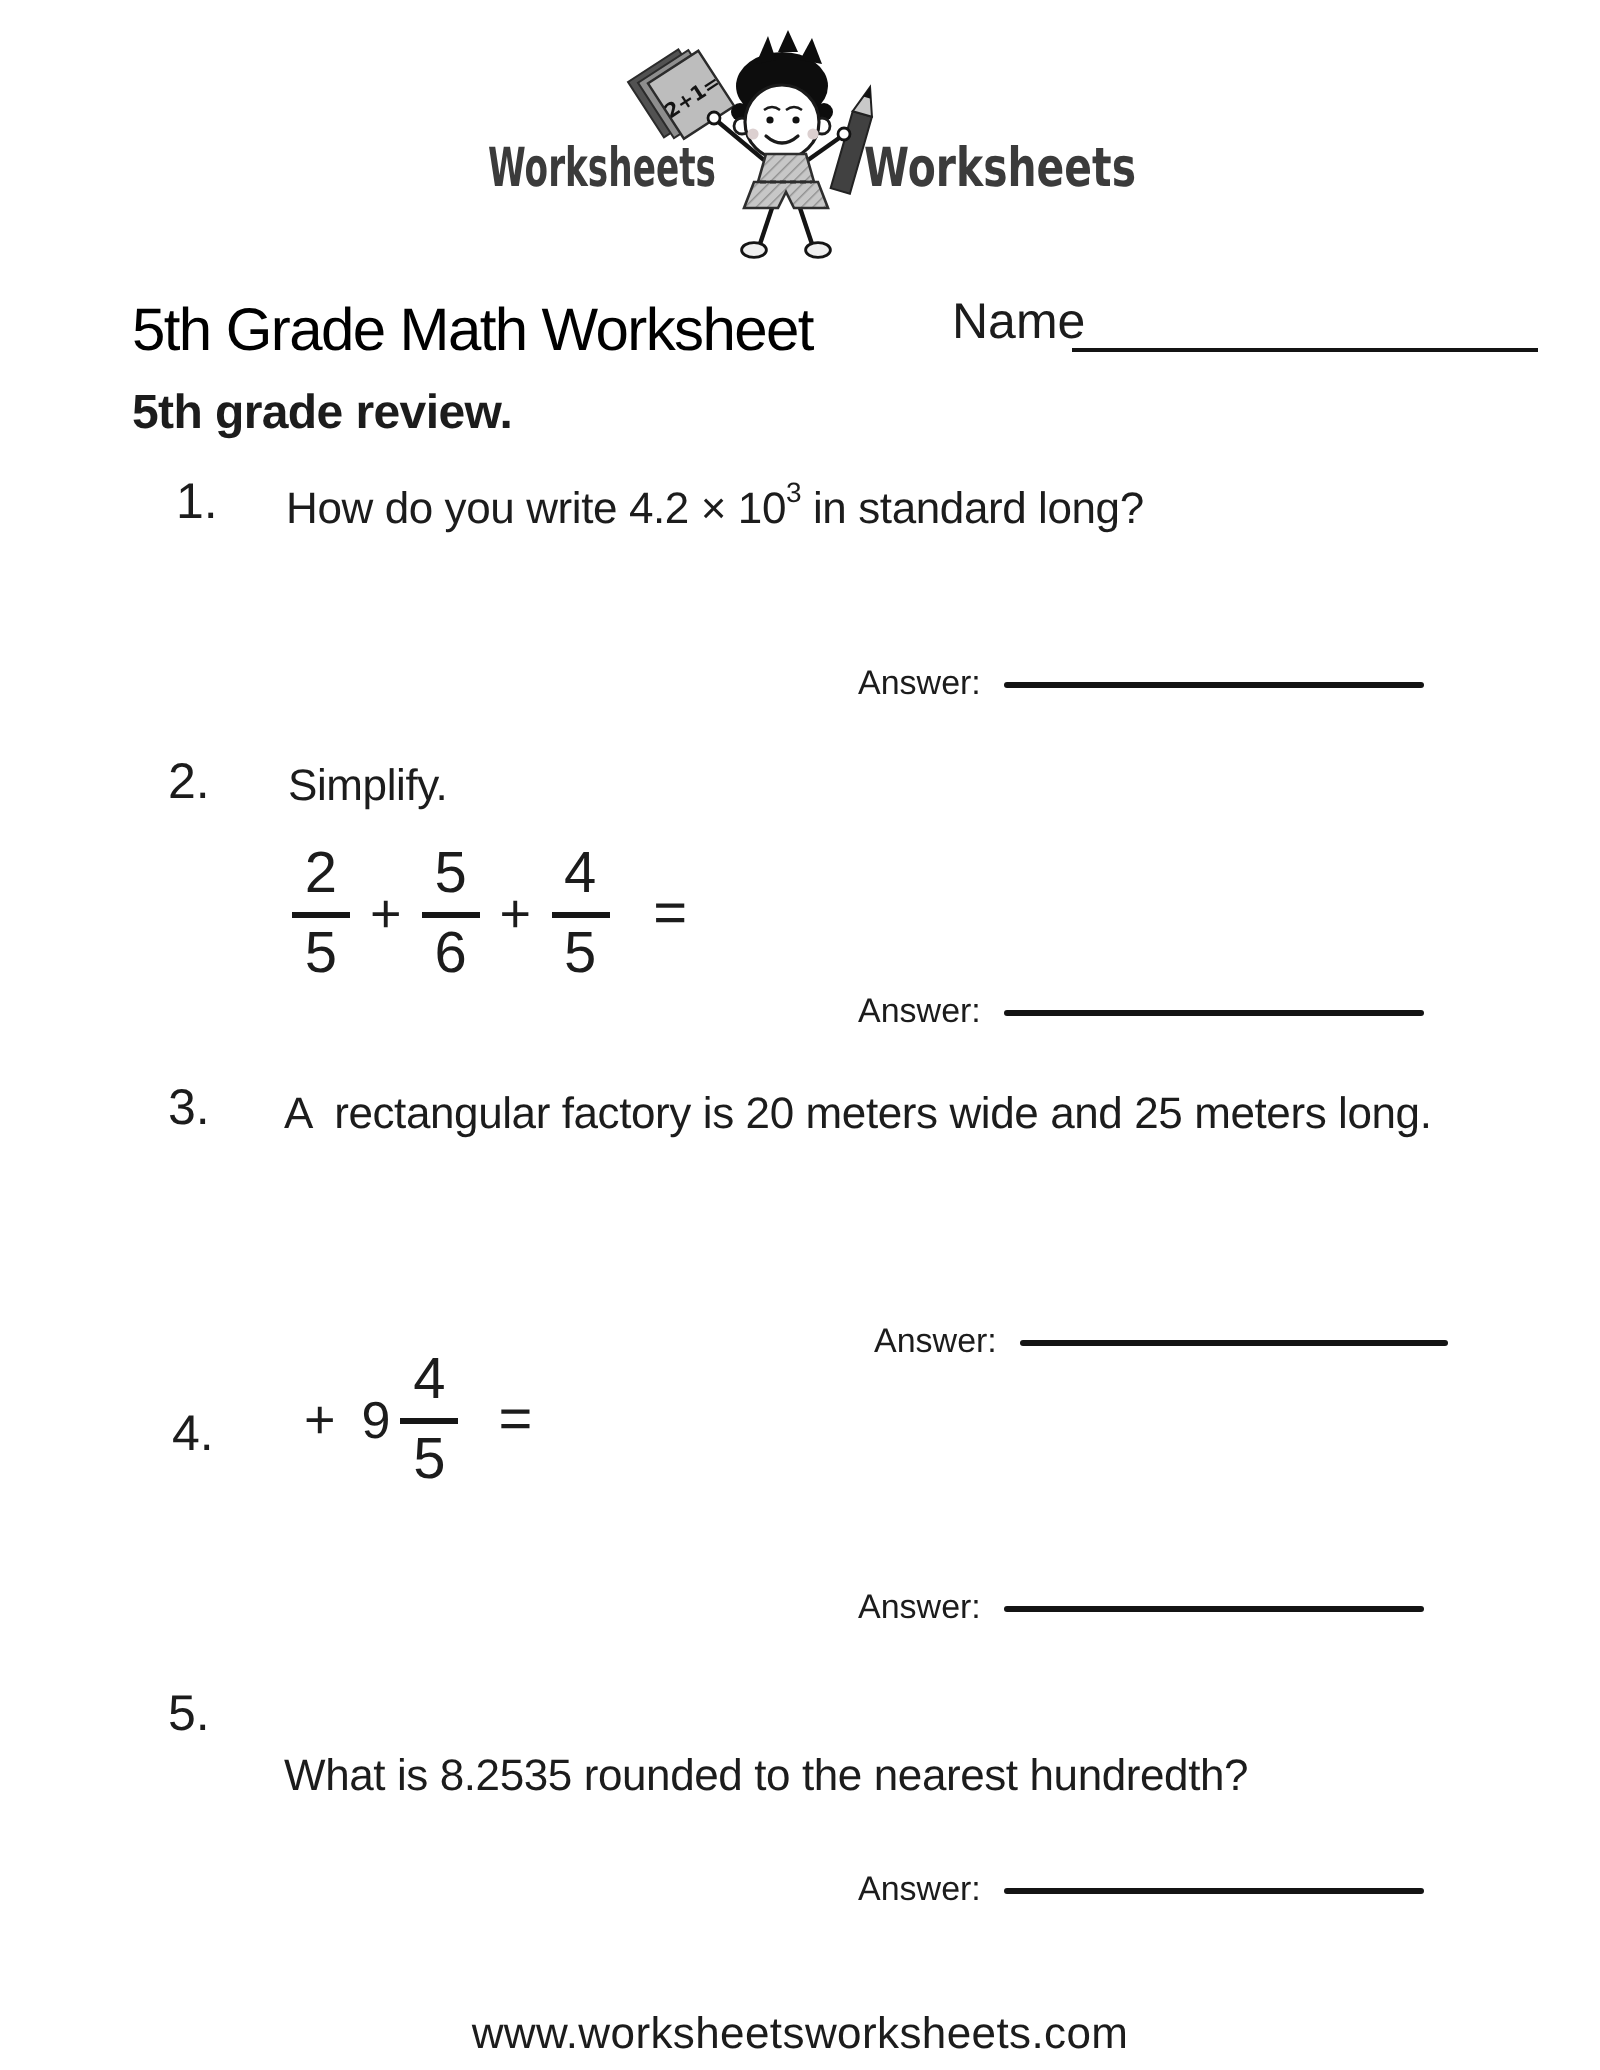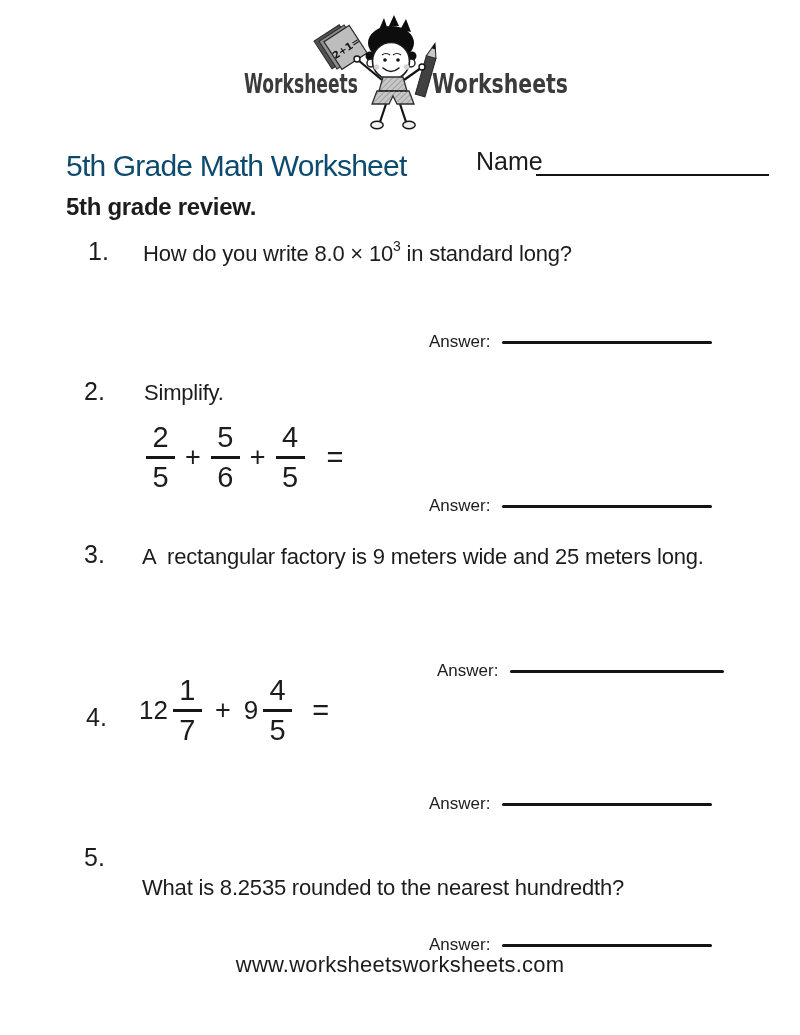--- a/index.html
+++ b/index.html
@@ -3,21 +3,21 @@
 <meta charset="utf-8">
 <style>
   html,body { margin:0; padding:0; background:#ffffff; }
   body {
     width:800px; height:1035px; position:relative; overflow:hidden;
     font-family:"Liberation Sans", sans-serif; color:#1c1c1c;
   }
   .abs { position:absolute; }
 
   
-  .title { font-size:30px; letter-spacing:-0.8px; color:#0c4a6e; }
+  .title { font-size:30px; letter-spacing:-0.8px; color:#000000; }
   .subtitle { font-size:24px; letter-spacing:-0.3px; }
   .name-label { font-size:25px; }
   .name-line { width:233px; height:2px; background:#141414; }
 
   
   .q-num { font-size:25px; }
   .q-text { font-size:22px; letter-spacing:-0.2px; }
   .q-line { white-space:pre-wrap; line-height:29px; }
   sup.exp { font-size:14px; position:relative; top:-2px; vertical-align:super; }
 
@@ -108,21 +108,21 @@
 </div>
 
 <div class="abs title" style="left:66px; top:149px;">5th Grade Math Worksheet</div>
 
 <div class="abs name-label" style="left:476px; top:147px;">Name</div>
 <div class="abs name-line" style="left:536px; top:174px;"></div>
 
 <div class="abs subtitle" style="left:66px; top:193px;font-weight:bold;">5th grade review.</div>
 
 <div class="abs q-num" style="left:88px; top:237px;">1.</div>
-<div class="abs q-text" style="left:143px; top:240px;"><span>How do you write 8.0 × 10</span><sup class="exp">3</sup><span> in standard long?</span></div>
+<div class="abs q-text" style="left:143px; top:240px;"><span>How do you write 4.2 × 10</span><sup class="exp">3</sup><span> in standard long?</span></div>
 
 <div class="abs answer" style="left:429px; top:332px;">
   <span class="answer-label">Answer:</span>
   <div class="answer-line"></div>
 </div>
 
 <div class="abs q-num" style="left:84px; top:377px;">2.</div>
 <div class="abs q-text" style="left:144px; top:380px;">Simplify.</div>
 
 <div class="abs eq" style="left:146px; top:421px;">
@@ -146,39 +146,31 @@
   <span class="eqls">=</span>
 </div>
 
 <div class="abs answer" style="left:429px; top:496px;">
   <span class="answer-label">Answer:</span>
   <div class="answer-line"></div>
 </div>
 
 <div class="abs q-num" style="left:84px; top:540px;">3.</div>
 <div class="abs q-text" style="left:142px; top:542px;">
-  <div class="q-line">A  rectangular factory is 9 meters wide and 25 meters long.</div>
+  <div class="q-line">A  rectangular factory is 20 meters wide and 25 meters long.</div>
 </div>
 
 <div class="abs answer" style="left:437px; top:661px;">
   <span class="answer-label">Answer:</span>
   <div class="answer-line wide"></div>
 </div>
 
 <div class="abs q-num" style="left:86px; top:703px;">4.</div>
 
 <div class="abs eq" style="left:139px; top:674px;">
-  <div class="mixed">
-    <span class="whole">12</span>
-    <div class="frac">
-      <span class="fnum">1</span>
-      <div class="fbar"></div>
-      <span class="fden">7</span>
-    </div>
-  </div>
   <span class="op" style="margin:0 13px;">+</span>
   <div class="mixed">
     <span class="whole">9</span>
     <div class="frac">
       <span class="fnum">4</span>
       <div class="fbar"></div>
       <span class="fden">5</span>
     </div>
   </div>
   <span class="eqls" style="margin-left:20px;">=</span>
@@ -190,13 +182,13 @@
 </div>
 
 <div class="abs q-num" style="left:84px; top:843px;">5.</div>
 <div class="abs q-text" style="left:142px; top:875px;">What is 8.2535 rounded to the nearest hundredth?</div>
 
 <div class="abs answer" style="left:429px; top:935px;">
   <span class="answer-label">Answer:</span>
   <div class="answer-line"></div>
 </div>
 
-<div class="abs footer-url" style="top:952px;">www.worksheetsworksheets.com</div>
+<div class="abs footer-url" style="top:1004px;">www.worksheetsworksheets.com</div>
 
 </body></html>

